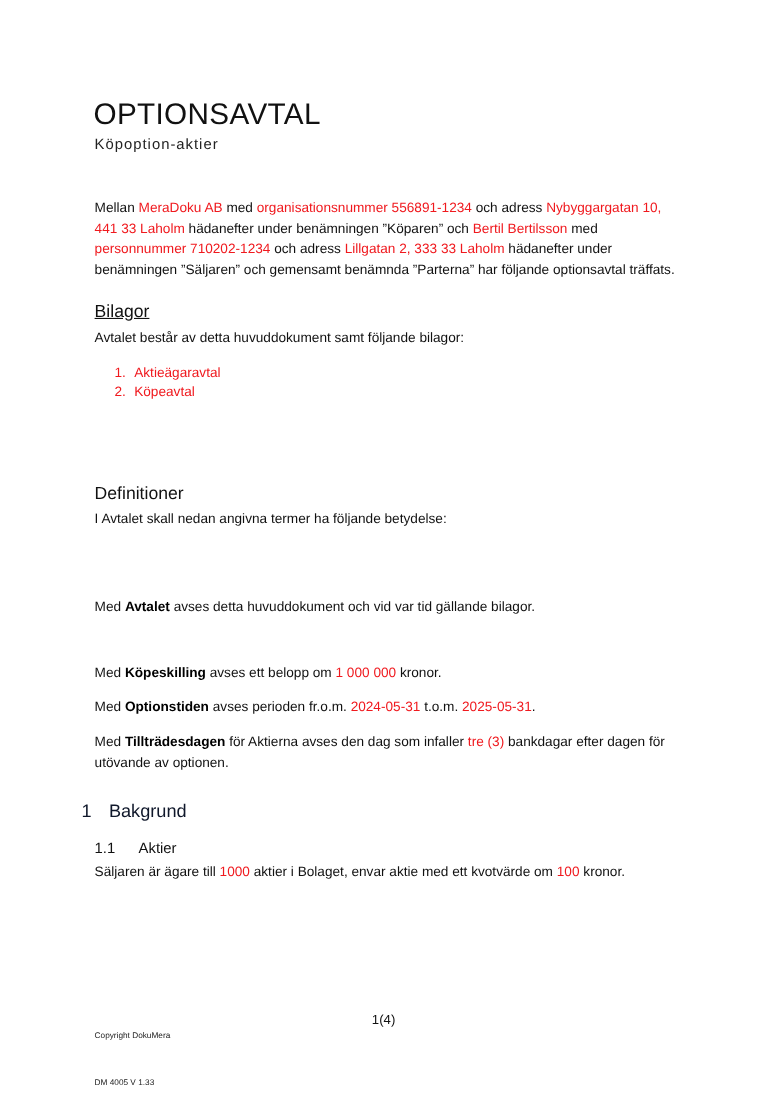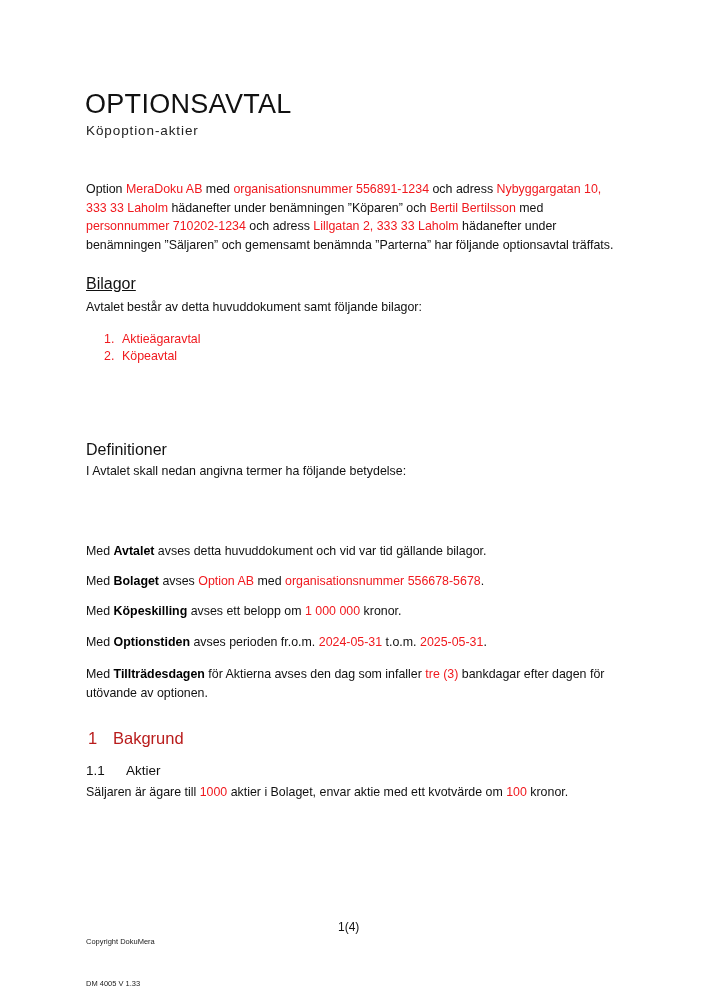--- a/index.html
+++ b/index.html
@@ -11,39 +11,39 @@
     .page { position: absolute; left: 0; top: 0; width: 691px; height: 1000px; background: #fff; }
     .abs { position: absolute; }
     .title { left: 85px; top: 86px; font-size: 27px; letter-spacing: 0.3px; color: #111; font-weight: normal; margin: 0; line-height: 36px; }
     .subtitle { left: 86px; top: 122px; font-size: 13.5px; letter-spacing: 0.9px; color: #222; line-height: 18px; }
     .para { left: 86px; width: 560px; font-size: 12.4px; line-height: 18.6px; color: #111; margin: 0; }
     .red { color: #f0191e; }
     .h2 { left: 86px; font-size: 16px; color: #111; line-height: 22px; margin: 0; font-weight: normal; }
     .list { left: 104px; font-size: 12.4px; line-height: 17px; color: #f0191e; margin: 0; padding: 0; list-style: none; }
     .list li { display: flex; }
     .list .num { width: 18px; display: inline-block; }
-    .h1num { left: 88px; font-size: 16.5px; line-height: 22px; color: #b91c1c; }
+    .h1num { left: 74px; font-size: 16.5px; line-height: 22px; color: #0f172a; }
     .h1num .n { display: inline-block; width: 25px; }
     .h3num { left: 86px; font-size: 13.5px; line-height: 18px; color: #111; }
     .h3num .n { display: inline-block; width: 40px; }
     .pagenum { left: 338px; top: 920px; font-size: 12px; color: #111; }
     .footer { left: 86px; font-size: 7.5px; color: #222; line-height: 10px; }
     b { font-weight: bold; color: #000; }
   </style>
 </head>
 <body>
 
 <div class="page">
 
   <h1 class="abs title">OPTIONSAVTAL</h1>
   <div class="abs subtitle">Köpoption-aktier</div>
 
   <p class="abs para" style="top:180px;">
-    <span>Option </span><span class="red">MeraDoku AB</span><span> med </span><span class="red">organisationsnummer 556891-1234</span><span> och adress </span><span class="red">Nybyggargatan 10,</span><br>
-    <span class="red">333 33 Laholm</span><span> hädanefter under benämningen ”Köparen” och </span><span class="red">Bertil Bertilsson</span><span> med</span><br>
+    <span>Mellan </span><span class="red">MeraDoku AB</span><span> med </span><span class="red">organisationsnummer 556891-1234</span><span> och adress </span><span class="red">Nybyggargatan 10,</span><br>
+    <span class="red">441 33 Laholm</span><span> hädanefter under benämningen ”Köparen” och </span><span class="red">Bertil Bertilsson</span><span> med</span><br>
     <span class="red">personnummer 710202-1234</span><span> och adress </span><span class="red">Lillgatan 2, 333 33 Laholm</span><span> hädanefter under</span><br>
     <span>benämningen ”Säljaren” och gemensamt benämnda ”Parterna” har följande optionsavtal träffats.</span>
   </p>
 
   <h2 class="abs h2" style="top:273px;text-decoration:underline;">Bilagor</h2>
   <p class="abs para" style="top:298px;">Avtalet består av detta huvuddokument samt följande bilagor:</p>
   <ul class="abs list" style="top:331px;">
     <li>
         <span class="num">1.</span>
         <span>Aktieägaravtal</span>
@@ -55,23 +55,20 @@
   </ul>
 
   <h2 class="abs h2" style="top:439px;">Definitioner</h2>
   <p class="abs para" style="top:462px;">I Avtalet skall nedan angivna termer ha följande betydelse:</p>
 
 
   <p class="abs para" style="top:542px;">
     <span>Med </span><b>Avtalet</b><span> avses detta huvuddokument och vid var tid gällande bilagor.</span>
   </p>
 
-  <p class="abs para" style="top:572px;">
-    <span>Med </span><b>Bolaget</b><span> avses </span><span class="red">Option AB</span><span> med </span><span class="red">organisationsnummer 556678-5678</span><span>.</span>
-  </p>
 
   <p class="abs para" style="top:602px;">
     <span>Med </span><b>Köpeskilling</b><span> avses ett belopp om </span><span class="red">1 000 000</span><span> kronor.</span>
   </p>
 
   <p class="abs para" style="top:633px;">
     <span>Med </span><b>Optionstiden</b><span> avses perioden fr.o.m. </span><span class="red">2024-05-31</span><span> t.o.m. </span><span class="red">2025-05-31</span><span>.</span>
   </p>
 
   <p class="abs para" style="top:665px;">

